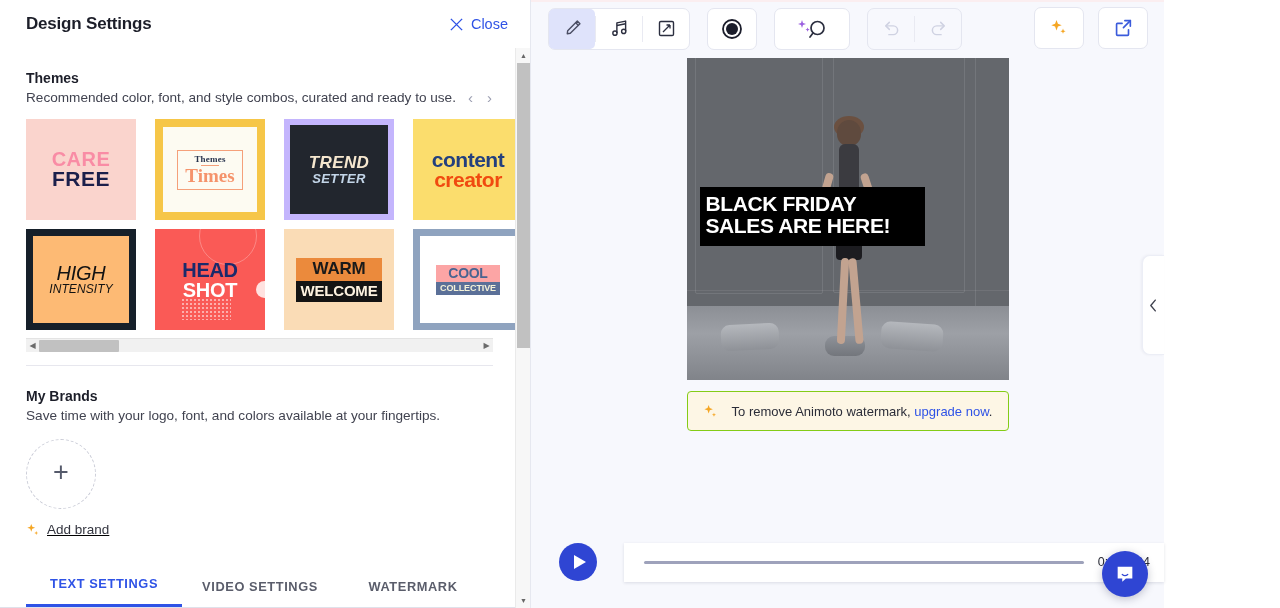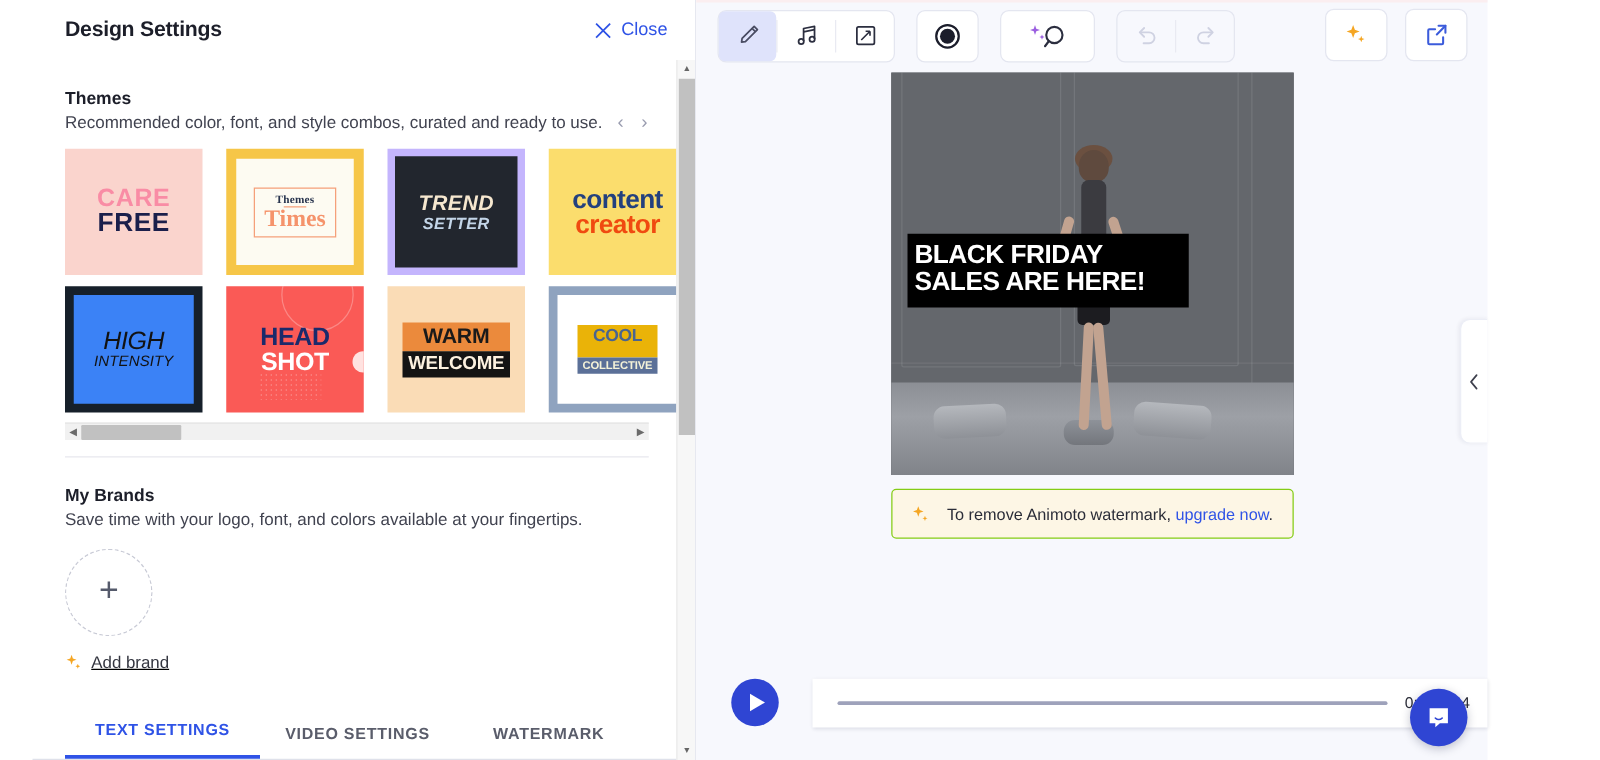--- a/index.html
+++ b/index.html
@@ -2,21 +2,21 @@
 <html><head>
 <meta charset="utf-8">
 <style>
   * { box-sizing: border-box; margin: 0; padding: 0; }
   html, body {
     width: 1280px; height: 608px;
     overflow: hidden;
     font-family: "Liberation Sans", sans-serif;
     background: #ffffff;
   }
-  .app { position: relative; width: 1164px; height: 608px; display: flex; margin-left: 26px; }
+  .app { position: relative; width: 1164px; height: 608px; display: flex; }
 
   
   .left-panel {
     position: relative;
     width: 531px; height: 608px;
     background: #ffffff;
     border-right: 1px solid #e6e8f0;
     flex: 0 0 531px;
   }
   .panel-header {
@@ -79,21 +79,21 @@
   .t-trend { background: #c4b5fd; padding: 6px; }
   .t-trend .inner { background: #22262e; width:100%; height:100%; display:flex; align-items:center; justify-content:center; flex-direction: column;}
   .t-trend .l1 { font-size: 17px; font-weight: bold; font-style: italic; color: #f6e7cf; line-height: 1.02; letter-spacing: .4px;}
   .t-trend .l2 { font-size: 13px; font-weight: bold; font-style: italic; color: #c3d5e8; line-height: 1.02; letter-spacing: .4px;}
 
   .t-content { background: #fbdd6d; }
   .t-content .l1 { font-size: 21px; font-weight: bold; color: #23407e; line-height: .92; letter-spacing: -0.5px;}
   .t-content .l2 { font-size: 21px; font-weight: bold; color: #f04a10; line-height: .92; letter-spacing: -0.5px;}
 
   .t-high { background: #16202a; padding: 7px; }
-  .t-high .inner { background: #3b82f6; width:100%; height:100%; display:flex; align-items:center; justify-content:center; flex-direction:column;}
+  .t-high .inner { background: #fdba74; width:100%; height:100%; display:flex; align-items:center; justify-content:center; flex-direction:column;}
   .t-high .l1 { font-size: 20px; font-style: italic; color: #121212; line-height: 1; letter-spacing: -.3px;}
   .t-high .l2 { font-size: 12px; font-style: italic; color: #121212; line-height: 1.1; letter-spacing: .1px;}
 
   .t-head { background: #fa5a56; }
   .t-head .l1 { font-size: 20px; font-weight: bold; color: #1b2a6b; line-height: 1.0; letter-spacing: -.3px;}
   .t-head .l2 { font-size: 20px; font-weight: bold; color: #ffffff; line-height: 1.0; letter-spacing: -.3px;}
   .t-head .dots {
     position:absolute; bottom: 10px; left: 26px; width: 50px; height: 22px;
     background-image: radial-gradient(#ffffff 0.7px, transparent 0.8px);
     background-size: 4px 4px; opacity: .55;
@@ -108,21 +108,21 @@
   }
 
   .t-warm { background: #fadcb6; }
   .t-warm .box2 { text-align:center; }
   .t-warm .l1 { background:#eb8a3c; color:#1a1a1a; font-size:17px; font-weight:bold; padding: 1px 5px 2px; display:block; letter-spacing:-.2px;}
   .t-warm .l2 { background:#141414; color:#fdf2e0; font-size:15px; font-weight:bold; padding: 1px 5px 3px; display:block; letter-spacing:-.2px;}
 
   .t-cool { background: #8fa3bf; padding: 7px; }
   .t-cool .inner { background: #ffffff; width:100%; height:100%; display:flex; align-items:center; justify-content:center;}
   .t-cool .box3 { text-align:center;}
-  .t-cool .l1 { background:#eab308; color:#4a6490; font-size:14px; font-weight:bold; padding: 0 4px 10px; display:block; letter-spacing:-.3px;}
+  .t-cool .l1 { background:#fca5a5; color:#4a6490; font-size:14px; font-weight:bold; padding: 0 4px 1px; display:block; letter-spacing:-.3px;}
   .t-cool .l2 { background:#5b7098; color:#f4f2d8; font-size:9px; font-weight:bold; padding: 1px 4px 2px; display:block; letter-spacing:-.1px;}
 
   
   .hscroll {
     margin-top: 8px; width: 467px; height: 14px;
     background: #f1f1f1; border-top: 1px solid #e3e3e3;
     display: flex; align-items: center; position: relative;
   }
   .hscroll .track { position:absolute; left: 13px; right: 13px; top:0; bottom:0; }
   .hscroll .thumb { position: absolute; left: 0; top: 1px; width: 80px; height: 12px; background: #c1c1c1; border-radius: 1px; }

